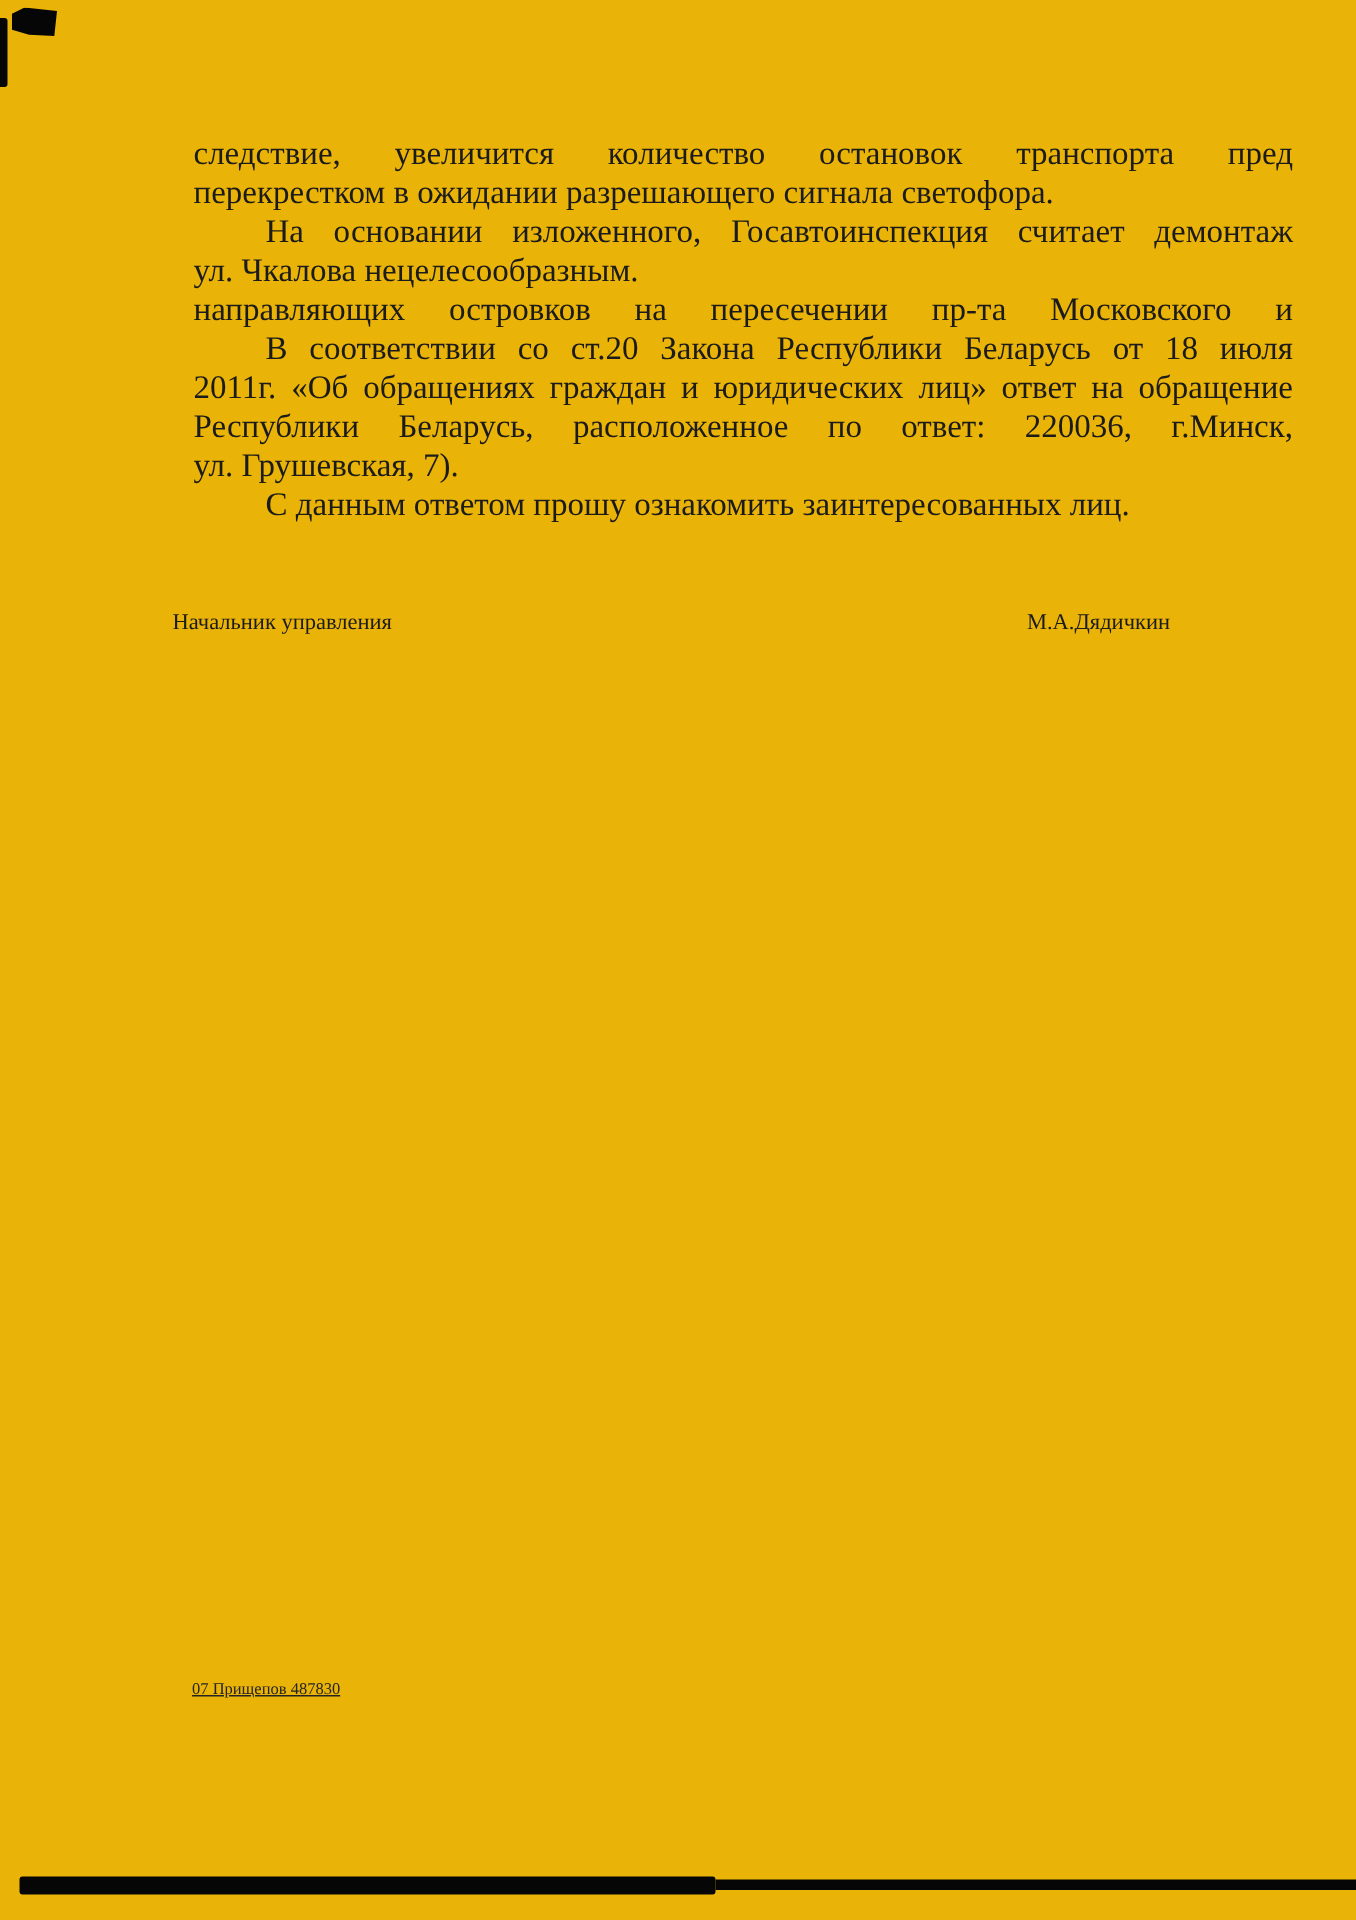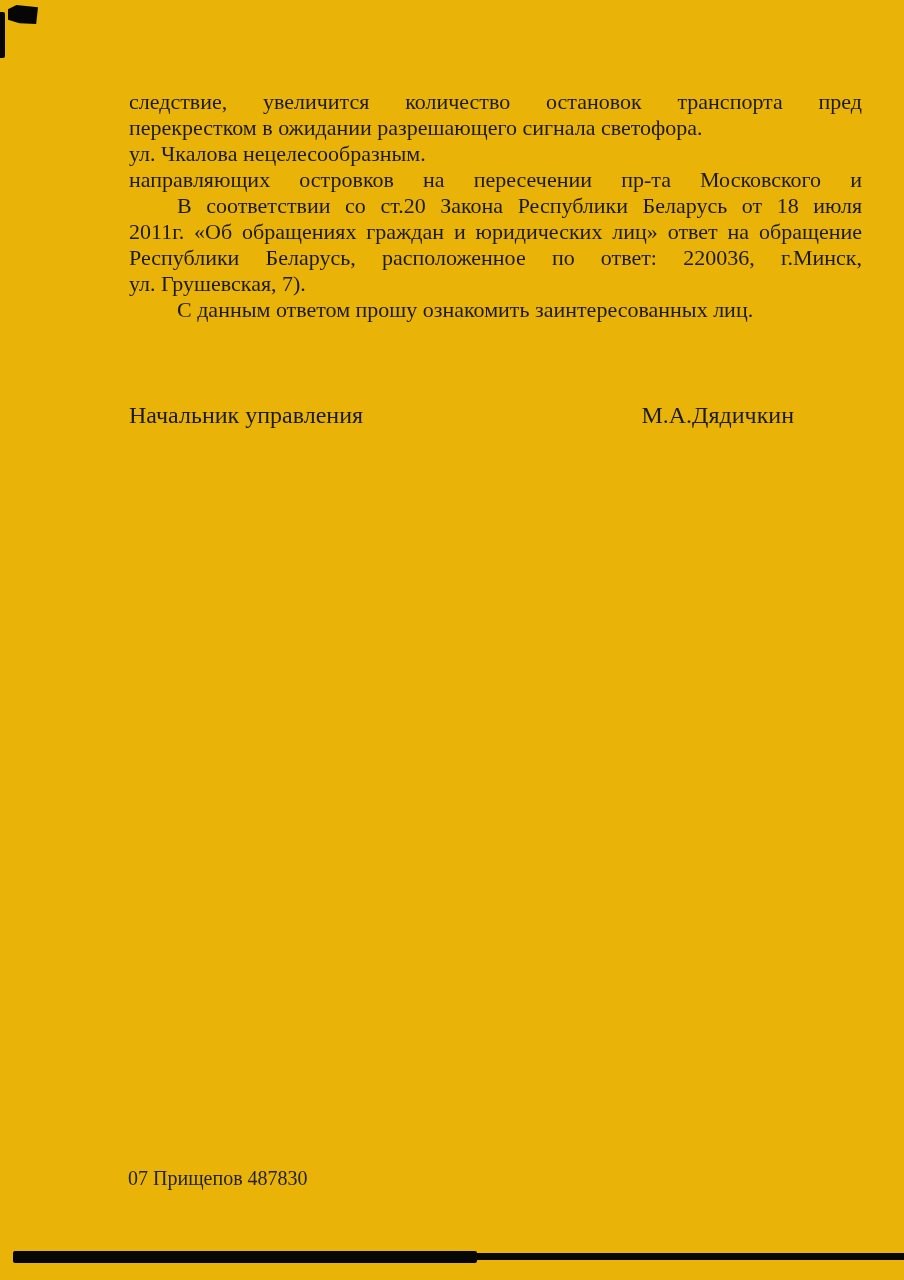--- a/index.html
+++ b/index.html
@@ -30,40 +30,41 @@
     white-space: normal;
   }
   .line.last {
     text-align-last: left;
   }
   .line.indent {
     text-indent: 48px;
   }
   .sig-row {
     position: absolute;
-    left: 129px;
+    left: 115px;
     top: 402px;
     width: 733px;
     display: flex;
     justify-content: space-between;
     align-items: flex-start;
-    font-size: 24px;
+    font-size: 15px;
     line-height: 26px;
     color: #1b1b1b;
   }
   .sig-name {
     padding-right: 68px;
   }
   .footer-note {
     position: absolute;
     left: 128px;
-    top: 1168px;
-    font-size: 20px;
+    top: 1116px;
+    font-size: 11px;
     line-height: 20px;
     color: #242424;
+    text-decoration: underline;
   }
   
   .artifact {
     position: absolute;
     background: #060606;
   }
   .artifact.corner-blob {
     left: 8px;
     top: 5px;
     width: 30px;
@@ -100,20 +101,21 @@
   <div class="artifact left-bar"></div>
   <div class="artifact bottom-bar-thick"></div>
   <div class="artifact bottom-bar-thin"></div>
 
   <div class="content">
     <div class="paragraph">
       <div class="line">следствие, увеличится количество остановок транспорта пред</div>
       <div class="line last">перекрестком в ожидании разрешающего сигнала светофора.</div>
     </div>
     <div class="paragraph">
+      <div class="line indent">На основании изложенного, Госавтоинспекция считает демонтаж</div>
       <div class="line last">ул. Чкалова нецелесообразным.</div>
       <div class="line">направляющих островков на пересечении пр-та Московского и</div>
     </div>
     <div class="paragraph">
       <div class="line indent">В соответствии со ст.20 Закона Республики Беларусь от 18 июля</div>
       <div class="line">2011г. «Об обращениях граждан и юридических лиц» ответ на обращение</div>
       <div class="line">Республики Беларусь, расположенное по ответ: 220036, г.Минск,</div>
       <div class="line last">ул. Грушевская, 7).</div>
     </div>
     <div class="paragraph">

